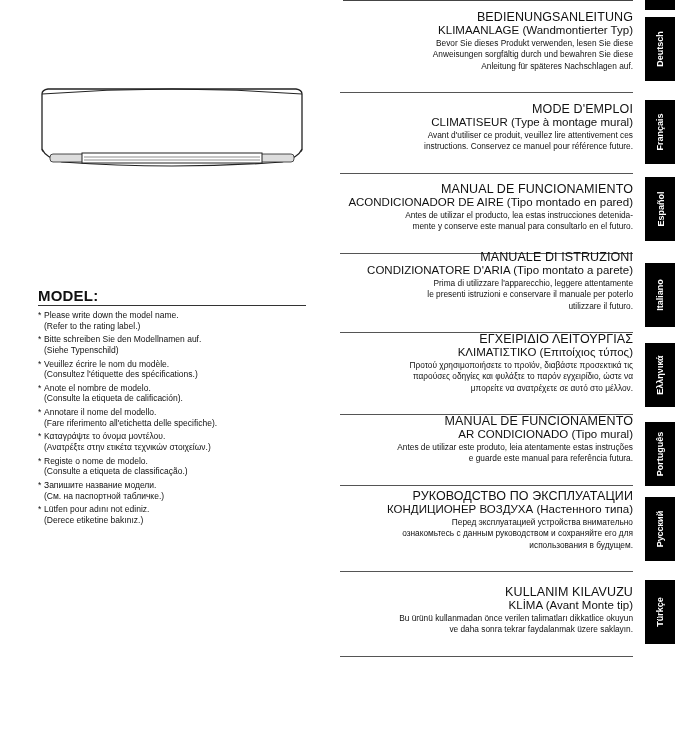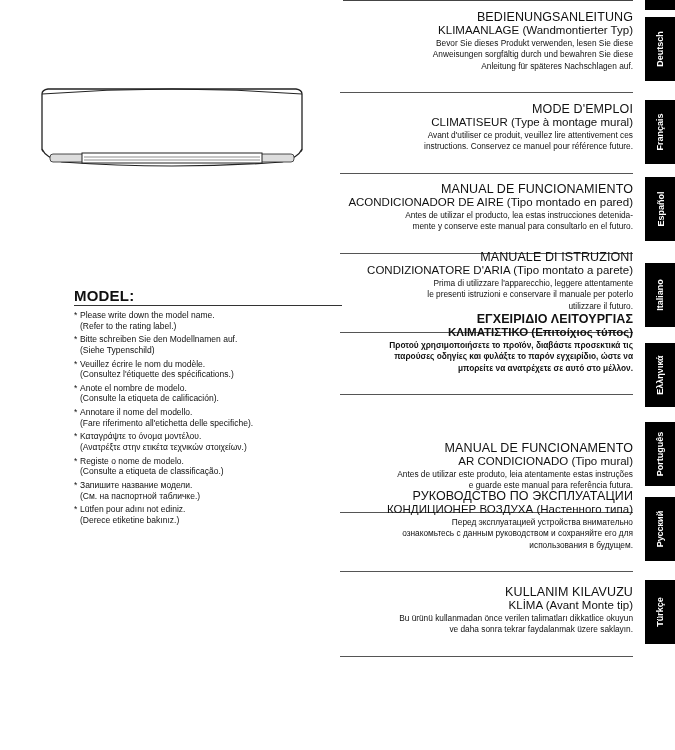--- a/index.html
+++ b/index.html
@@ -1,19 +1,19 @@
 <!DOCTYPE html>
 <html><head>
 <meta charset="utf-8">
 <style>
   html, body { margin:0; padding:0; background:#fff; }
   body { width:675px; height:750px; position:relative; overflow:hidden; font-family:"Liberation Sans", sans-serif; color:#111; }
   .top-rule { position:absolute; left:343px; top:0; width:290px; height:1px; background:#444; }
   .unit { position:absolute; left:38px; top:86px; width:268px; height:82px; }
-  .model-block { position:absolute; left:38px; top:287px; width:268px;margin-left:36px; }
+  .model-block { position:absolute; left:38px; top:287px; width:268px; }
   .model-title { font-weight:bold; font-size:15px; letter-spacing:0.2px; padding-bottom:1px; border-bottom:1.5px solid #333; margin-bottom:4px; }
   .model-item { font-size:8.5px; line-height:10.6px; margin-bottom:3.1px; position:relative; padding-left:6px; }
   .model-item .star { position:absolute; left:0; top:0; }
   .model-item div { white-space:nowrap; }
   .section { position:absolute; left:340px; width:293px; text-align:right; border-bottom:1px solid #555; padding-bottom:20px; }
   .section .h1 { font-size:12.5px; line-height:14px; letter-spacing:0.1px; }
   .section .h2 { font-size:11.5px; line-height:13px; }
   .section .body { font-size:8.3px; line-height:11.4px; margin-top:1px; }
   .section .body div { white-space:nowrap; }
   .tab { position:absolute; left:645px; width:30px; background:#000; color:#fff; display:flex; align-items:center; justify-content:center; }
@@ -115,31 +115,31 @@
 <div class="section" style="top:250px;">
   <div class="h1">MANUALE DI ISTRUZIONI</div>
   <div class="h2">CONDIZIONATORE D'ARIA (Tipo montato a parete)</div>
   <div class="body">
       <div>Prima di utilizzare l'apparecchio, leggere attentamente</div>
       <div>le presenti istruzioni e conservare il manuale per poterlo</div>
       <div>utilizzare il futuro.</div>
     </div>
 </div>
 
-<div class="section" style="top:312px;font-weight:bold;">
+<div class="section" style="top:332px;">
   <div class="h1">ΕΓΧΕΙΡΙΔΙΟ ΛΕΙΤΟΥΡΓΙΑΣ</div>
   <div class="h2">ΚΛΙΜΑΤΙΣΤΙΚΟ (Επιτοίχιος τύπος)</div>
   <div class="body">
       <div>Προτού χρησιμοποιήσετε το προϊόν, διαβάστε προσεκτικά τις</div>
       <div>παρούσες οδηγίες και φυλάξτε το παρόν εγχειρίδιο, ώστε να</div>
       <div>μπορείτε να ανατρέχετε σε αυτό στο μέλλον.</div>
     </div>
 </div>
 
-<div class="section" style="top:441px;text-align:right;">
+<div class="section" style="top:414px;text-align:right;">
   <div class="h1">MANUAL DE FUNCIONAMENTO</div>
   <div class="h2">AR CONDICIONADO (Tipo mural)</div>
   <div class="body">
       <div>Antes de utilizar este produto, leia atentamente estas instruções</div>
       <div>e guarde este manual para referência futura.</div>
     </div>
 </div>
 
 <div class="section" style="top:489px;">
   <div class="h1">РУКОВОДСТВО ПО ЭКСПЛУАТАЦИИ</div>

